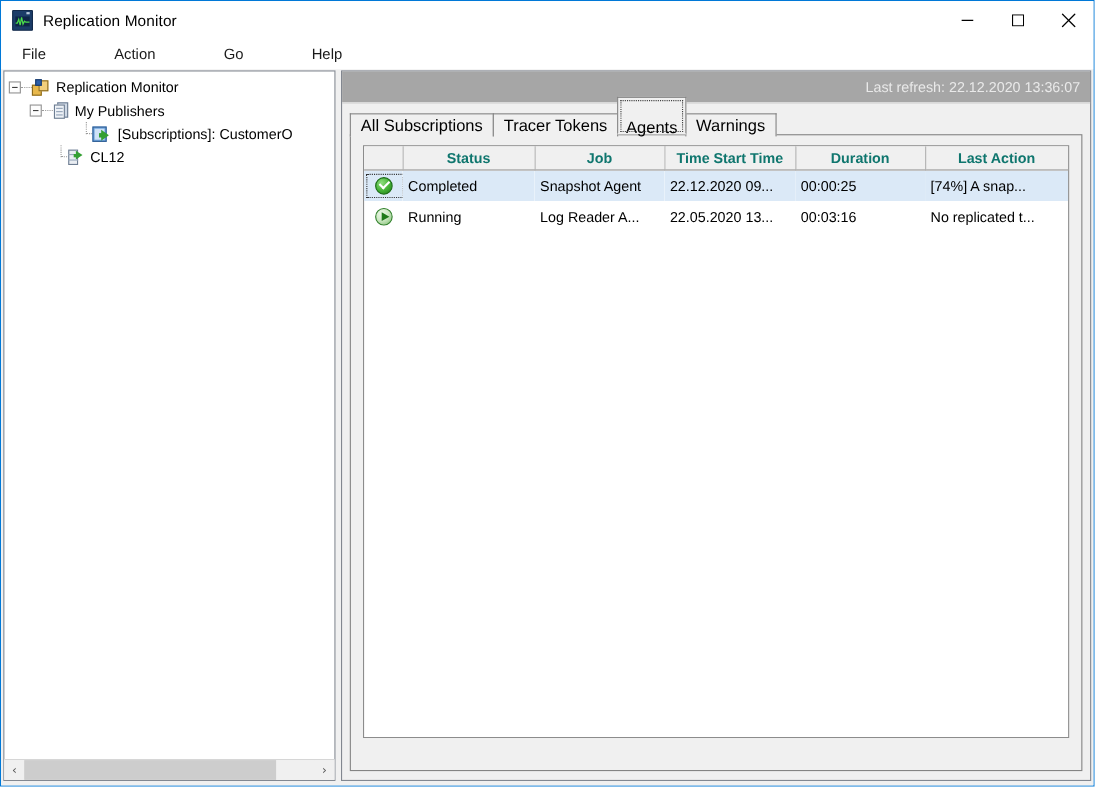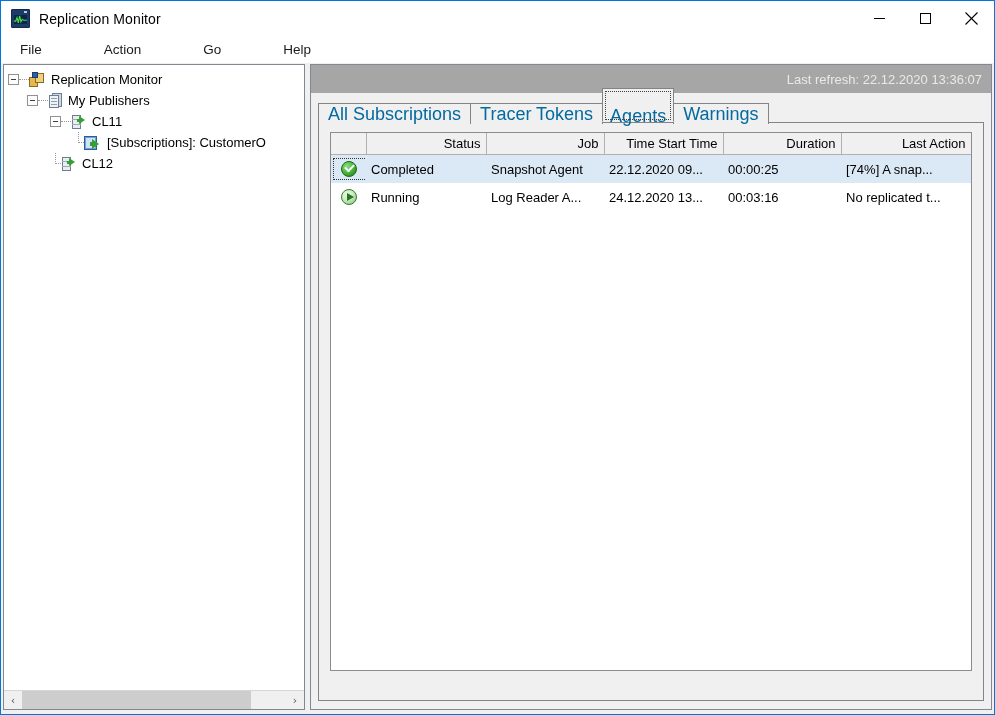--- a/index.html
+++ b/index.html
@@ -261,27 +261,27 @@
     align-items: flex-end;
     height: 23px;
     flex: 0 0 auto;
     position: relative;
     z-index: 2;
   }
   .tab {
     height: 21px;
     line-height: 21px;
     padding: 0 9px;
-    font-size: 18px;
+    font-size: 15px;
     border: 1px solid #848484;
     border-bottom: none;
     background: #f0f0f0;
     margin-right: -1px;
     box-sizing: border-box;
-    color: #0369a1;
+    color: #000000;
     position: relative;
     top: 1px;
   }
   .tab.active {
     height: 24px;
     line-height: 23px;
     top: -1px;
     background: #f0f0f0;
     z-index: 3;
     border: 1px solid #848484;
@@ -327,26 +327,26 @@
     border-collapse: collapse;
     width: 100%;
     table-layout: fixed;
     font-size: 13px;
   }
   table.lv th {
     background: #f0f0f0;
     border: 1px solid #b0b0b0;
     border-top: none;
     border-left: none;
-    font-weight: normal;
-    text-align: right;
+    font-weight: bold;
+    text-align: center;
     padding: 3px 5px;
     height: 19px;
     box-sizing: border-box;
-    color: #000000;
+    color: #0f766e;
     white-space: nowrap;
     overflow: hidden;
   }
   table.lv th.first { border-right: 1px solid #b0b0b0; }
   table.lv td {
     padding: 3px 5px;
     height: 24px;
     box-sizing: border-box;
     white-space: nowrap;
     overflow: hidden;
@@ -470,33 +470,20 @@
           <div class="ico ico-pubs">
             <div class="s1"></div>
               <div class="s2"></div>
             <div class="l1"></div>
               <div class="l2"></div>
               <div class="l3"></div>
           </div>
           <div class="lbl">My Publishers</div>
         </div>
 
-        <div class="tnode">
-          <div class="spacer" style="width:42px"></div>
-          <div class="expander"></div>
-          <div class="dotline"></div>
-          <div class="ico ico-server">
-            <div class="cyl"></div>
-              <div class="d1"></div>
-              <div class="d2"></div>
-            <div class="arwtail"></div>
-              <div class="arw"></div>
-          </div>
-          <div class="lbl">CL11</div>
-        </div>
 
         <div class="tnode">
           <div class="spacer" style="width:65px"></div>
           <div class="elbow"></div>
           <div class="ico ico-pub">
             <div class="pg"></div>
               <div class="pg2"></div>
             <div class="arwtail"></div>
               <div class="arw"></div>
           </div>
@@ -592,21 +579,21 @@
                 <tr>
                   <td class="statusicon">
                     <div class="statcell">
                       <div class="ic-run">
                           <span class="tri"></span>
                         </div>
                     </div>
                   </td>
                   <td>Running</td>
                   <td>Log Reader A...</td>
-                  <td>24.12.2020 13...</td>
+                  <td>22.05.2020 13...</td>
                   <td>00:03:16</td>
                   <td>No replicated t...</td>
                 </tr>
               </tbody>
             </table>
           </div>
 
           <div class="bottom-strip"></div>
         </div>
 

